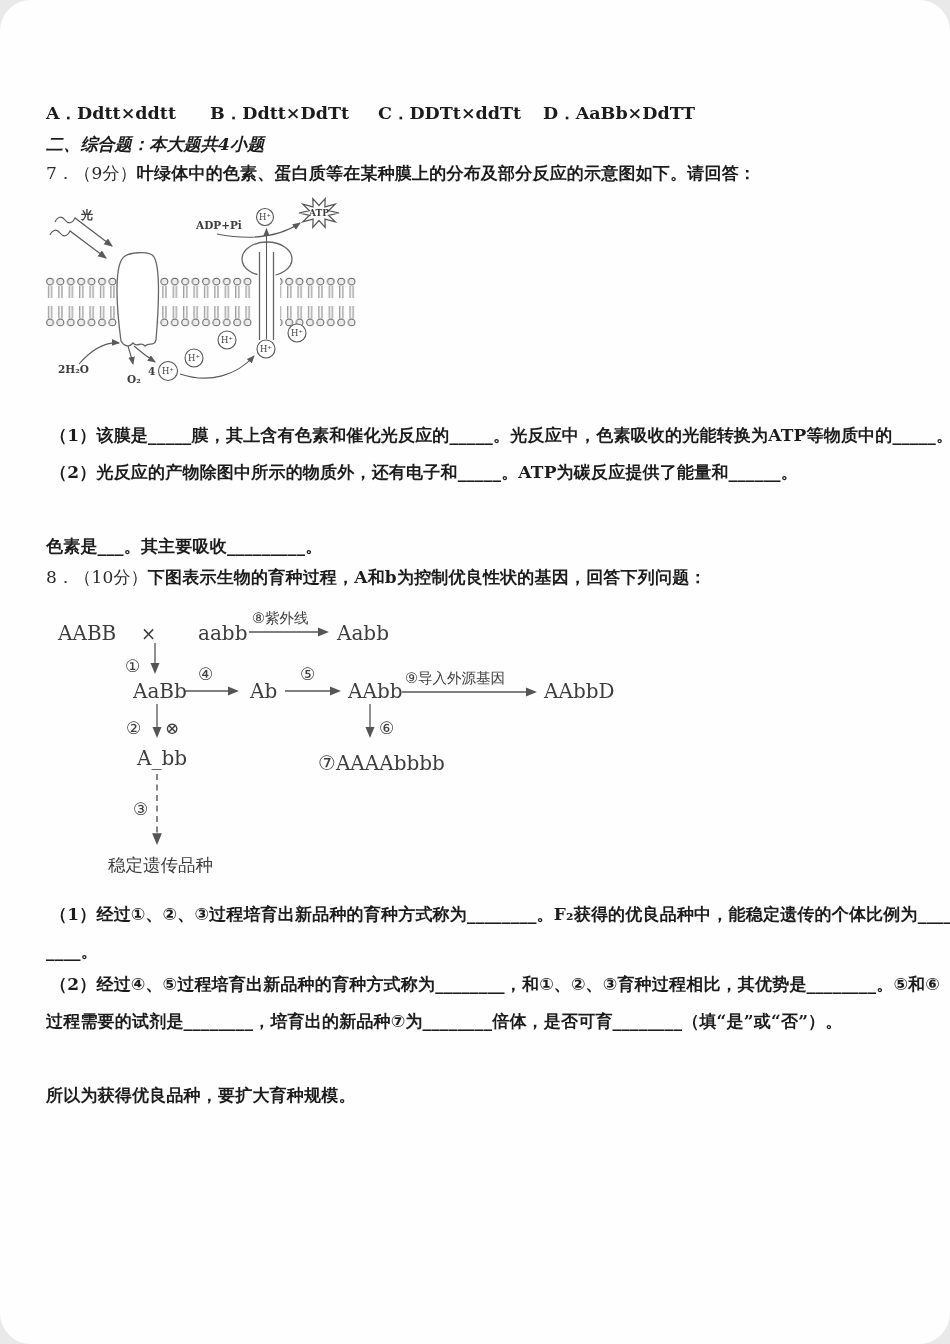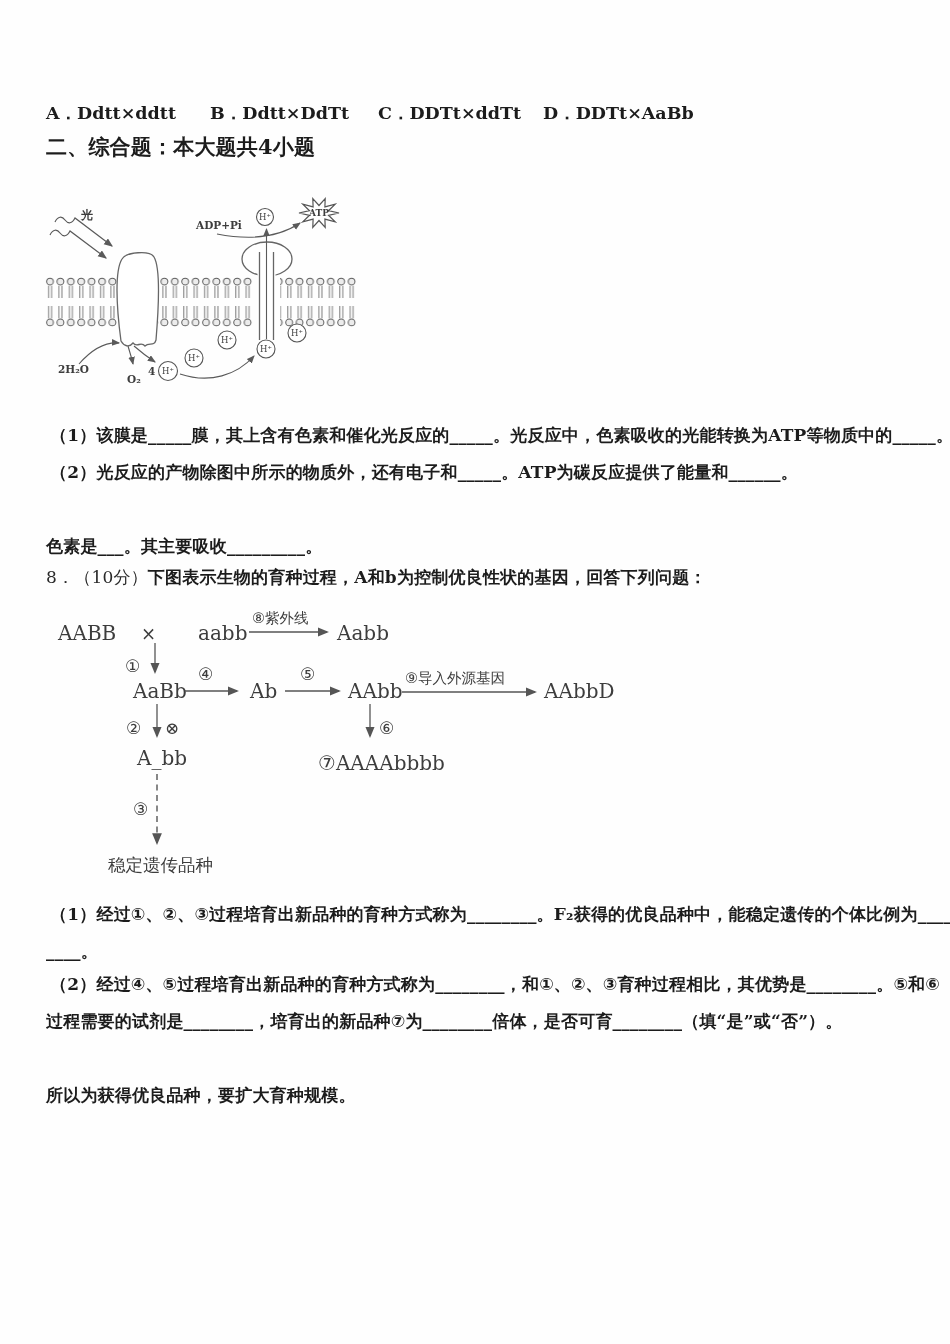--- a/index.html
+++ b/index.html
@@ -1,43 +1,47 @@
 <!DOCTYPE html>
 <html><head>
 <meta charset="utf-8">
 <style>
   html,body{margin:0;padding:0;background:#e9e9e9;}
   .page{
     position:relative;width:950px;height:1344px;background:#fefefe;
     margin:0 auto;overflow:hidden;
     font-family:"DejaVu Serif","Liberation Serif","DejaVu Sans",serif;
     color:#1c1c1c;
+    border-radius:31px;
   }
   .line{position:absolute;white-space:nowrap;font-size:17px;letter-spacing:0.2px;}
   .bold{font-weight:700;}
   .semi{font-weight:600;}
   .qprefix{font-weight:400;color:#2a2a2a;}
   .opt{position:absolute;font-weight:700;font-size:17.5px;white-space:nowrap;}
   svg text{font-family:"DejaVu Serif","Liberation Serif","DejaVu Sans",serif;}
   .dgm{position:absolute;}
 </style>
 </head>
 <body>
 
 <div class="page">
 
   <div>
     <span class="opt" style="left:46px;top:101px;">A．Ddtt×ddtt</span>
     <span class="opt" style="left:210px;top:101px;">B．Ddtt×DdTt</span>
     <span class="opt" style="left:378px;top:101px;">C．DDTt×ddTt</span>
-    <span class="opt" style="left:543px;top:101px;">D．DDTt×AaBb</span>
+    <span class="opt" style="left:543px;top:101px;">D．AaBb×DdTT</span>
   </div>
 
-  <div class="line bold" style="left:46px;top:133px;font-size:21px;">二、综合题：本大题共4小题</div>
+  <div class="line bold" style="left:46px;top:133px;font-size:17px;font-style:italic;">二、综合题：本大题共4小题</div>
 
+  <div class="line" style="left:46px;top:162px;">
+    <span class="qprefix">7．（9分）</span><span class="bold">叶绿体中的色素、蛋白质等在某种膜上的分布及部分反应的示意图如下。请回答：</span>
+  </div>
 
   <svg class="dgm" style="left:45px;top:192px;" width="320" height="212" viewBox="0 0 320 212">
     <defs>
       <marker id="ah" markerWidth="9" markerHeight="8" refX="6.5" refY="3" orient="auto">
         <path d="M0,0 L7.5,3 L0,6 Z" fill="#5a5a5a"></path>
       </marker>
       <pattern id="lip" x="0" y="85" width="10.4" height="50" patternUnits="userSpaceOnUse">
         <circle cx="5" cy="4.6" r="3.4" fill="#ececec" stroke="#5a5a5a" stroke-width="1"></circle>
         <path d="M3.6,8.6 L3.6,21 M6.6,8.6 L6.6,21" stroke="#5a5a5a" stroke-width="0.8" fill="none"></path>
         <circle cx="5" cy="45.4" r="3.4" fill="#ececec" stroke="#5a5a5a" stroke-width="1"></circle>

